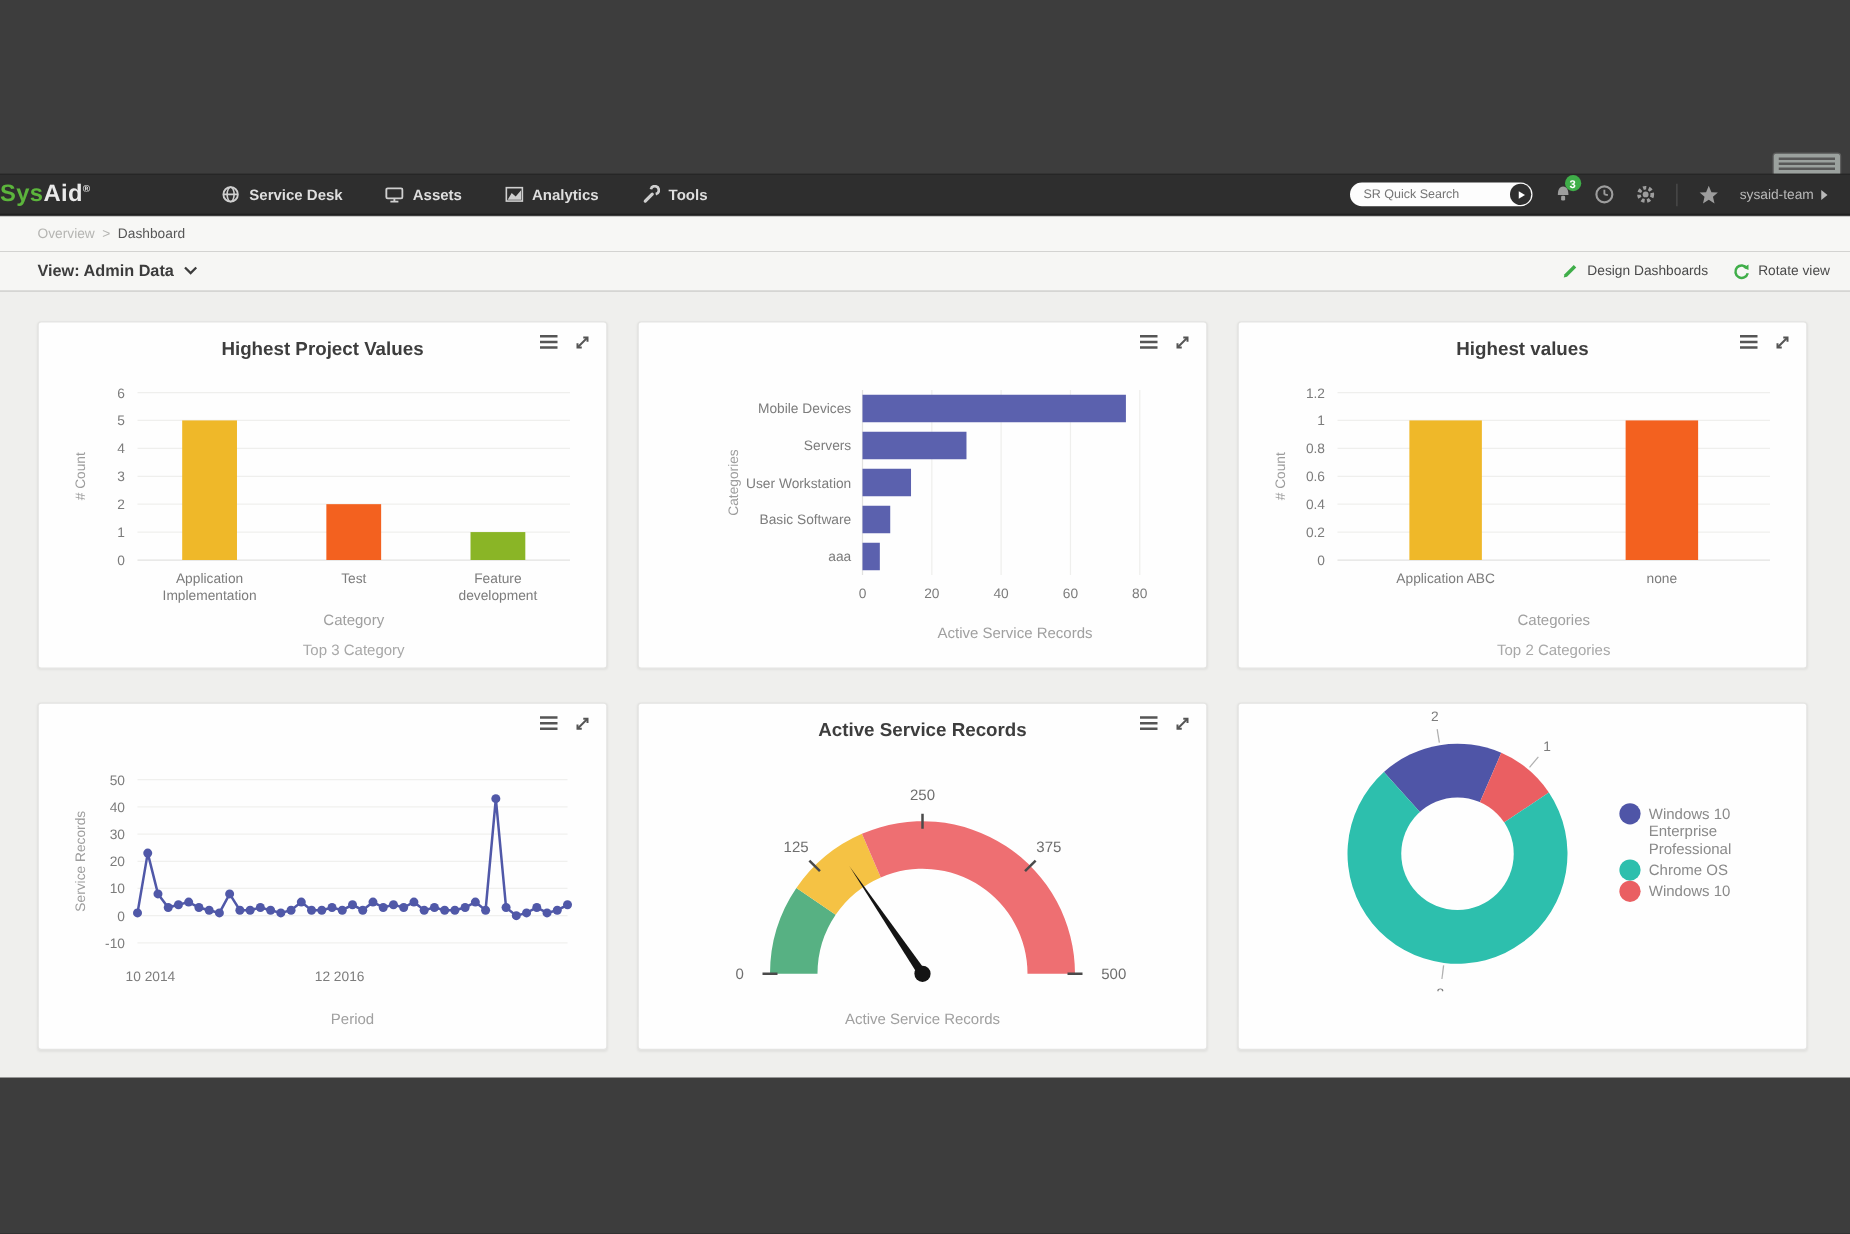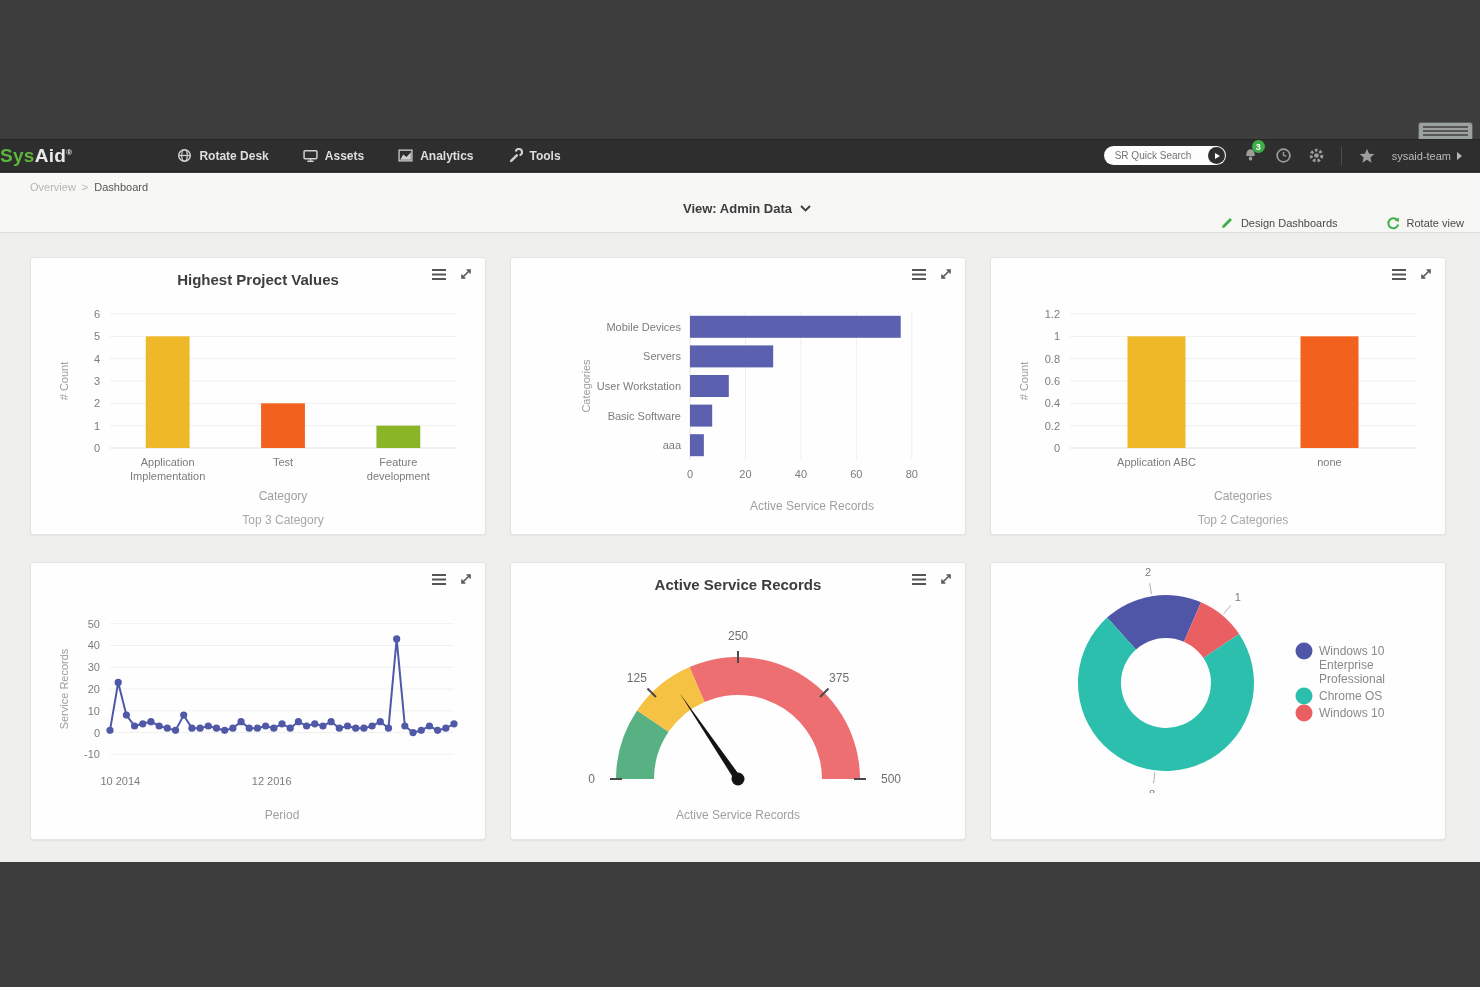--- a/index.html
+++ b/index.html
@@ -12,21 +12,21 @@
             background:#2e2e2e; border-top:1px solid #262626; border-bottom:1px solid #1f1f1f;
             display:flex; align-items:center; }
   .brand { font-size:19px; font-weight:bold; letter-spacing:.3px; }
   .brand .sys { color:#5cb53c; }
   .brand .aid { color:#e9e9e9; }
   .brand sup { color:#e9e9e9; font-size:8px; }
   .menu { display:flex; align-items:center; margin-left:105px; gap:34px; }
   .menu-item { display:flex; align-items:center; gap:7px; color:#dedede; font-size:12px; font-weight:bold; cursor:pointer; }
   .menu-item svg { display:block; }
   .nav-right { margin-left:auto; margin-right:18px; display:flex; align-items:center; gap:16px; }
-  .search-pill { position:relative; width:122px; height:19px; background:#fdfdfd; border-radius:10px;
+  .search-pill { position:relative; width:146px; height:19px; background:#fdfdfd; border-radius:10px;
                  display:flex; align-items:center; }
   .search-pill input { border:0; outline:0; background:transparent; width:92px; margin-left:11px;
                        font-size:10px; color:#777; font-family:"Liberation Sans", sans-serif; }
   .search-go { position:absolute; right:1px; top:1px; width:17px; height:17px; border-radius:50%;
                background:#2e2e2e; display:flex; align-items:center; justify-content:center; cursor:pointer; }
   .search-go::after { content:""; display:block; width:0; height:0; margin-left:2px;
                border-left:5px solid #fff; border-top:3.5px solid transparent; border-bottom:3.5px solid transparent; }
   .icon-btn { position:relative; display:flex; align-items:center; cursor:pointer; }
   .badge { position:absolute; top:-7px; right:-6px; width:13px; height:13px; border-radius:50%;
            background:#3fae49; color:#fff; font-size:9px; font-weight:bold;
@@ -41,23 +41,23 @@
               border:1px solid #5d5d5d; border-radius:3px; padding:3px 4px; }
   .artifact i { display:block; height:2px; background:#585858; margin-bottom:2px; }
 
   
   .crumb-row { position:absolute; top:173px; left:0; width:100%; height:28px; background:#f7f7f5;
                display:flex; align-items:center; padding-left:30px; font-size:11px; gap:6px; }
   .crumb-muted { color:#b5b5b2; cursor:pointer; }
   .crumb-sep { color:#b5b5b2; }
   .crumb-cur { color:#565656; }
   .view-row { position:absolute; top:201px; left:0; width:100%; height:32px; background:#f6f6f4;
-              border-bottom:1px solid #dcdcda; display:flex; align-items:center; padding:0 16px 0 30px;flex-direction:column; }
+              border-bottom:1px solid #dcdcda; display:flex; align-items:center; padding:0 16px 0 30px; }
   .view-label { font-size:13px; font-weight:bold; color:#3c3c3c; display:flex; align-items:center; gap:8px; cursor:pointer; }
-  .view-actions { margin-left:auto; display:flex; align-items:center; gap:48px; }
+  .view-actions { margin-left:auto; display:flex; align-items:center; gap:19px; }
   .view-action { display:flex; align-items:center; gap:7px; font-size:11px; color:#4a4a4a; cursor:pointer; }
 
   
   .content { position:absolute; top:233px; left:0; width:100%; height:629px; background:#efefed; }
   .grid { display:grid; grid-template-columns:repeat(3,456px); grid-template-rows:278px 278px;
           column-gap:24px; row-gap:27px; padding:24px 0 0 30px; }
   .card { background:#fefefe; border:1px solid #e4e4e2; border-radius:3px;
           box-shadow:0 1px 2px rgba(0,0,0,.06); position:relative; overflow:hidden; }
   .card-head { position:relative; height:40px; }
   .card-title { text-align:center; font-size:15px; font-weight:bold; color:#3d3d3d; padding-top:13px; }
@@ -81,21 +81,21 @@
     <div class="brand"><span class="sys">Sys</span><span class="aid">Aid</span><sup>®</sup></div>
     <nav class="menu">
       <div class="menu-item">
         <span>
             <svg width="15" height="15" viewBox="0 0 14 14">
               <circle cx="7" cy="7" r="5.4" fill="none" stroke="#cfcfcf" stroke-width="1.4"></circle>
               <line x1="1.6" y1="7" x2="12.4" y2="7" stroke="#cfcfcf" stroke-width="1.2"></line>
               <ellipse cx="7" cy="7" rx="2.6" ry="5.4" fill="none" stroke="#cfcfcf" stroke-width="1.2"></ellipse>
             </svg>
           </span>
-        <span>Rotate Desk</span>
+        <span>Service Desk</span>
       </div>
       <div class="menu-item">
         <span>
             <svg width="15" height="15" viewBox="0 0 14 14">
               <rect x="1" y="2.5" width="12" height="7.5" rx="1" fill="none" stroke="#cfcfcf" stroke-width="1.4"></rect>
               <line x1="7" y1="10" x2="7" y2="12" stroke="#cfcfcf" stroke-width="1.4"></line>
               <line x1="4" y1="12.4" x2="10" y2="12.4" stroke="#cfcfcf" stroke-width="1.4"></line>
             </svg>
           </span>
         <span>Assets</span>
@@ -279,20 +279,21 @@
             <text x="163" y="121.60000000000001" font-size="11" fill="#7c7c7c" text-anchor="end">Basic Software</text>
             <rect x="172" y="136.20000000000002" width="13.863636363636374" height="22" fill="#5B61AE"></rect>
             <text x="163" y="151.20000000000002" font-size="11" fill="#7c7c7c" text-anchor="end">aaa</text>
             <text x="72" y="88" font-size="11" fill="#9d9d9d" text-anchor="middle" transform="rotate(-90 72 88)">Categories</text>
             <text x="294" y="212" font-size="12" fill="#a0a0a0" text-anchor="middle">Active Service Records</text>
           </svg>
       </section>
 
       <section class="card">
         <div class="card-head">
+          <h3 class="card-title">Highest values</h3>
           <div class="card-icons">
             <span><svg width="16" height="13" viewBox="0 0 16 13">
                   <g stroke="#555" stroke-width="2">
                     <line x1="1" y1="2" x2="15" y2="2"></line>
                     <line x1="1" y1="6.5" x2="15" y2="6.5"></line>
                     <line x1="1" y1="11" x2="15" y2="11"></line>
                   </g>
                 </svg></span>
             <span><svg width="14" height="14" viewBox="0 0 14 14">
                   <g stroke="#555" stroke-width="1.6" fill="none">

